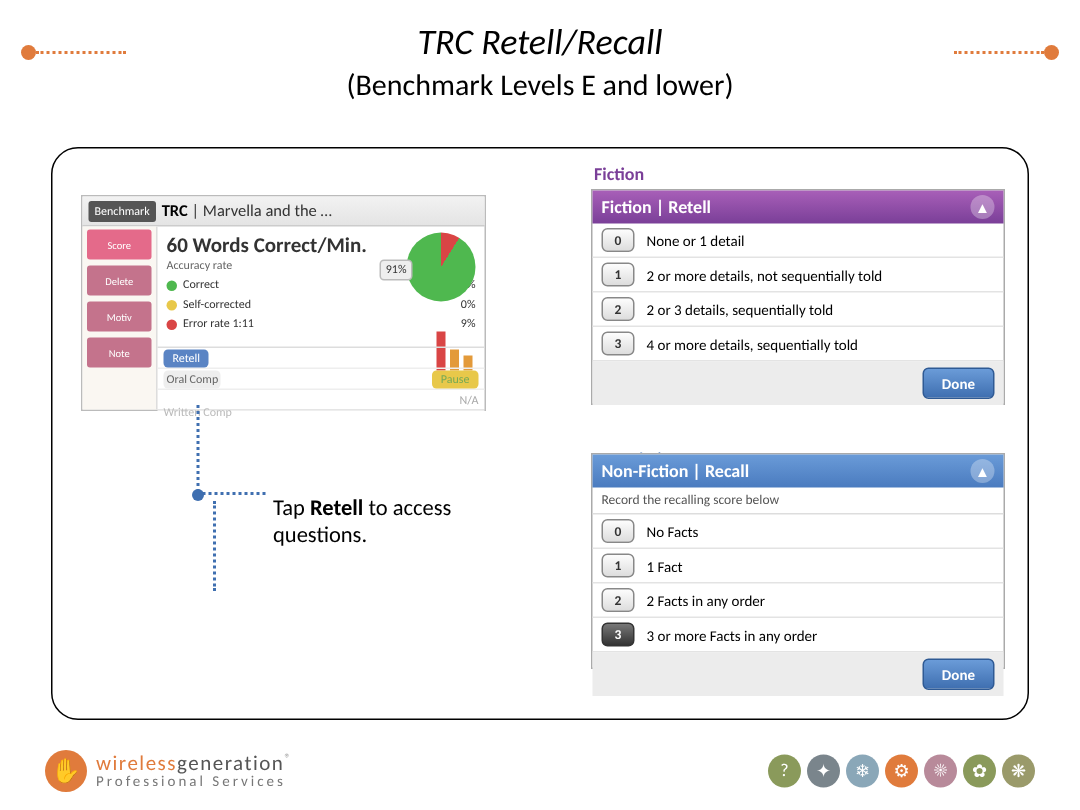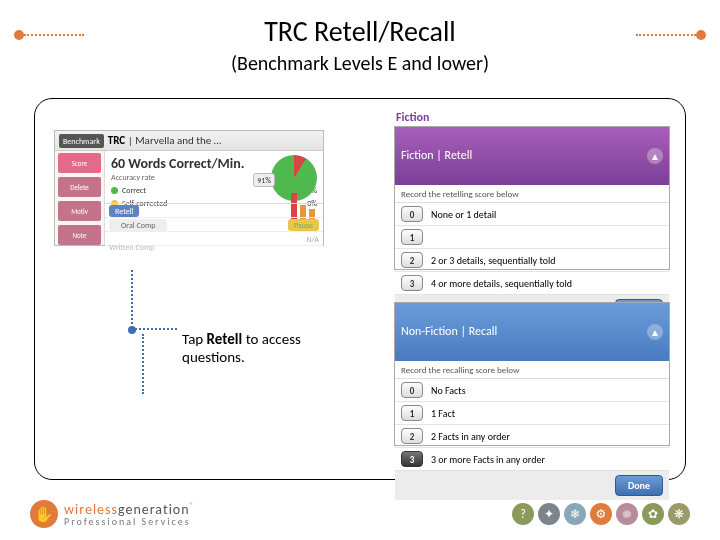--- a/index.html
+++ b/index.html
@@ -10,28 +10,28 @@
   .corner-dot.tl { top: 30px; left: 14px; }
   .corner-dot.tr { top: 30px; right: 14px; }
   .corner-dots-line { position: absolute; height: 1px; }
   .dots-h { border-top: 2px dotted #e07b3c; }
   .top-left-line  { top: 34px; left: 24px; width: 60px; }
   .top-right-line { top: 34px; right: 24px; width: 60px; }
   .main-border { position: absolute; left: 34px; right: 34px; top: 98px; bottom: 60px; border: 1px solid #000; border-radius: 18px; }
 
   
   .title-block { text-align: center; margin-top: 14px; }
-  .title { font-size: 28px; font-weight: 400; }
+  .title { font-size: 24px; font-weight: 400; font-style: italic; }
   .subtitle { font-size: 20px; font-weight: 400; margin-top: 2px; }
 
   
   .content { position: absolute; left: 42px; right: 42px; top: 108px; bottom: 70px; }
 
   
-  .trc-card { position: absolute; left: 12px; top: 22px; width: 270px; height: 116px; border: 1px solid #bbb; background: #fff; font-size: 10px; color: #333; }
+  .trc-card { position: absolute; left: 12px; top: 22px; width: 270px; height: 144px; border: 1px solid #bbb; background: #fff; font-size: 10px; color: #333; }
   .trc-header { display: flex; align-items: center; background: linear-gradient(#f2f2f2,#e4e4e4); border-bottom: 1px solid #ccc; height: 20px; }
   .badge-benchmark { background: #555; color: #fff; font-size: 8px; padding: 2px 4px; border-radius: 2px; margin: 0 4px; }
   .trc-title { font-size: 11px; color: #333; }
   .trc-title b { color: #000; }
   .trc-body { display: flex; height: calc(100% - 20px); }
   .trc-side { width: 50px; background: #faf7f2; border-right: 1px solid #ddd; display: flex; flex-direction: column; }
   .side-item { flex: 0 0 20px; display: flex; align-items: center; justify-content: center; font-size: 7px; color: #fff; margin: 2px 3px; border-radius: 2px; }
   .side-item.score  { background: #e46a8a; }
   .side-item.delete { background: #c4738c; }
   .side-item.motiv  { background: #c4738c; }
@@ -51,33 +51,33 @@
   .bar { width: 6px; background: #e39a3a; }
   .bar.b1 { height: 26px; background: #d94545; }
   .bar.b2 { height: 14px; }
   .bar.b3 { height: 10px; }
   .bar-labels { position: absolute; right: 6px; bottom: 18px; font-size: 6px; letter-spacing: 3px; color: #777; }
   .trc-bottom { position: absolute; left: 0; right: 0; bottom: 0; height: 42px; border-top: 1px solid #ddd; }
   .trc-bottom-row { display: flex; align-items: center; height: 14px; padding: 0 4px; font-size: 8px; border-bottom: 1px solid #eee; }
   .btn-retell { background: #5a84c4; color: #fff; padding: 1px 6px; border-radius: 3px; font-size: 8px; }
   .btn-pause  { margin-left: auto; background: #e8c84a; color: #5a4; padding: 1px 6px; border-radius: 3px; font-size: 8px; color: #7a5; }
   .na { margin-left: auto; color: #aaa; font-size: 8px; }
-  .oc-label { background: #eee; padding: 1px 12px; border-radius: 3px; color: #666; }
+  .oc-label { background: #eee; padding: 1px 2px; border-radius: 3px; color: #666; }
   .wc-label { color: #bbb; margin-top: 16px; }
 
   
   .sec-label { position: absolute; font-size: 12px; font-weight: bold; }
   .sec-label.fiction { color: #7a3f98; left: 354px; top: 2px; }
   .sec-label.nonfiction { color: #4a7bbf; left: 354px; top: 178px; margin-top: 14px; }
 
   
   .panel { position: absolute; left: 352px; width: 276px; background: #fff; border: 1px solid #aaa; font-size: 10px; }
   .panel.fiction { top: 18px; height: 144px; }
   .panel.nonfiction { top: 194px; height: 144px; }
-  .panel-head { display: flex; align-items: flex-start; justify-content: space-between; padding: 21px 6px; color: #fff; font-weight: normal; font-size: 12px; }
+  .panel-head { display: flex; align-items: flex-end; justify-content: space-between; padding: 3px 6px; color: #fff; font-weight: bold; font-size: 12px; }
   .panel.fiction .panel-head { background: linear-gradient(#a85fb8,#7a3f98); }
   .panel.nonfiction .panel-head { background: linear-gradient(#6a9bd8,#4a7bbf); }
   .up-icon { width: 16px; height: 16px; border-radius: 50%; background: rgba(255,255,255,.3); display: flex; align-items: center; justify-content: center; font-size: 10px; }
   .panel-sub { font-size: 9px; color: #555; padding: 3px 6px; border-bottom: 1px solid #ddd; }
   .panel-list { }
   .panel-row { display: flex; align-items: center; gap: 8px; padding: 3px 6px; border-bottom: 1px solid #e3e3e3; }
   .num-btn { width: 22px; height: 16px; border: 1px solid #888; border-radius: 4px; background: linear-gradient(#fdfdfd,#ddd); display: flex; align-items: center; justify-content: center; font-size: 9px; font-weight: bold; color: #333; }
   .num-btn.sel { background: linear-gradient(#777,#333); color: #fff; border-color: #333; }
   .panel-foot { display: flex; justify-content: flex-end; padding: 4px 6px; background: #ececec; }
   .done-btn { background: linear-gradient(#6a9bd8,#3f6fb0); color: #fff; font-size: 10px; font-weight: bold; padding: 3px 12px; border-radius: 4px; border: 1px solid #2f5a94; margin-left: 14px; }
@@ -144,20 +144,25 @@
         <div class="legend-row">
             <span class="legend-dot g"></span>
             <span>Correct</span>
             <span class="pct">91%</span>
           </div>
         <div class="legend-row">
             <span class="legend-dot y"></span>
             <span>Self-corrected</span>
             <span class="pct">0%</span>
           </div>
+        <div class="legend-row">
+            <span class="legend-dot r"></span>
+            <span>Error rate 1:11</span>
+            <span class="pct">9%</span>
+          </div>
         <div class="bars">
           <div class="bar b1"></div>
             <div class="bar b2"></div>
             <div class="bar b3"></div>
         </div>
         <div class="bar-labels">M  S  V</div>
         <div class="trc-bottom">
           <div class="trc-bottom-row">
             <span class="btn-retell">Retell</span>
           </div>
@@ -175,28 +180,28 @@
   </div>
 
   <div class="sec-label fiction">Fiction</div>
   <div class="sec-label nonfiction">Non-Fiction</div>
 
   <div class="panel fiction">
     <div class="panel-head">
       <span>Fiction | Retell</span>
       <span class="up-icon">▲</span>
     </div>
-    <div class="panel-sub">Record the retelling score below</div>
     <div class="panel-list">
       <div class="panel-row">
           <span class="num-btn">0</span>
           <span>None or 1 detail</span>
         </div>
       <div class="panel-row">
           <span class="num-btn">1</span>
+          <span>2 or more details, not sequentially told</span>
         </div>
       <div class="panel-row">
           <span class="num-btn">2</span>
           <span>2 or 3 details, sequentially told</span>
         </div>
       <div class="panel-row">
           <span class="num-btn">3</span>
           <span>4 or more details, sequentially told</span>
         </div>
     </div>

